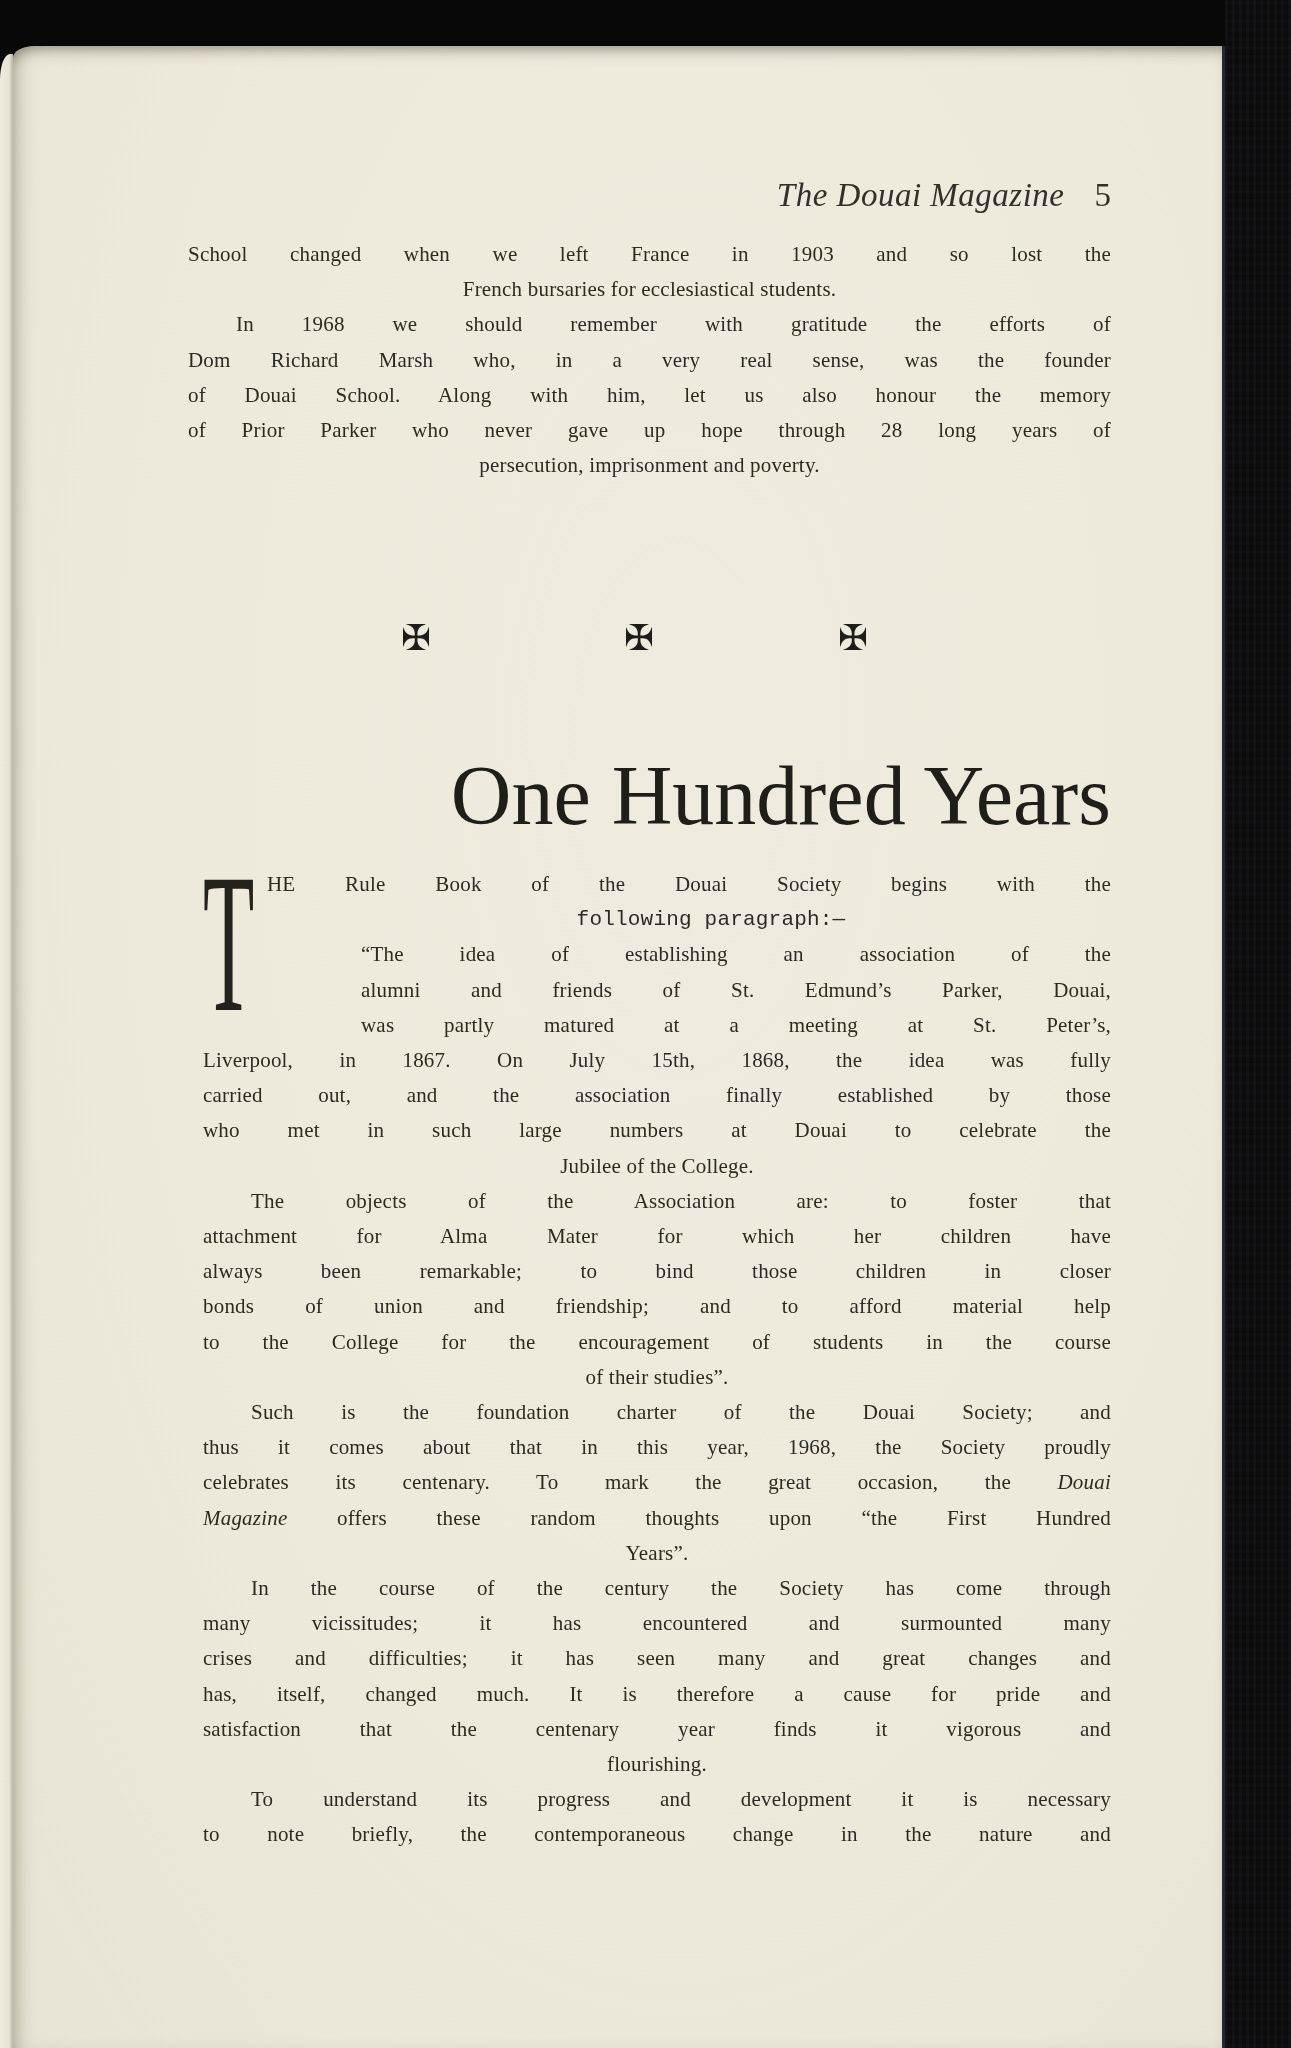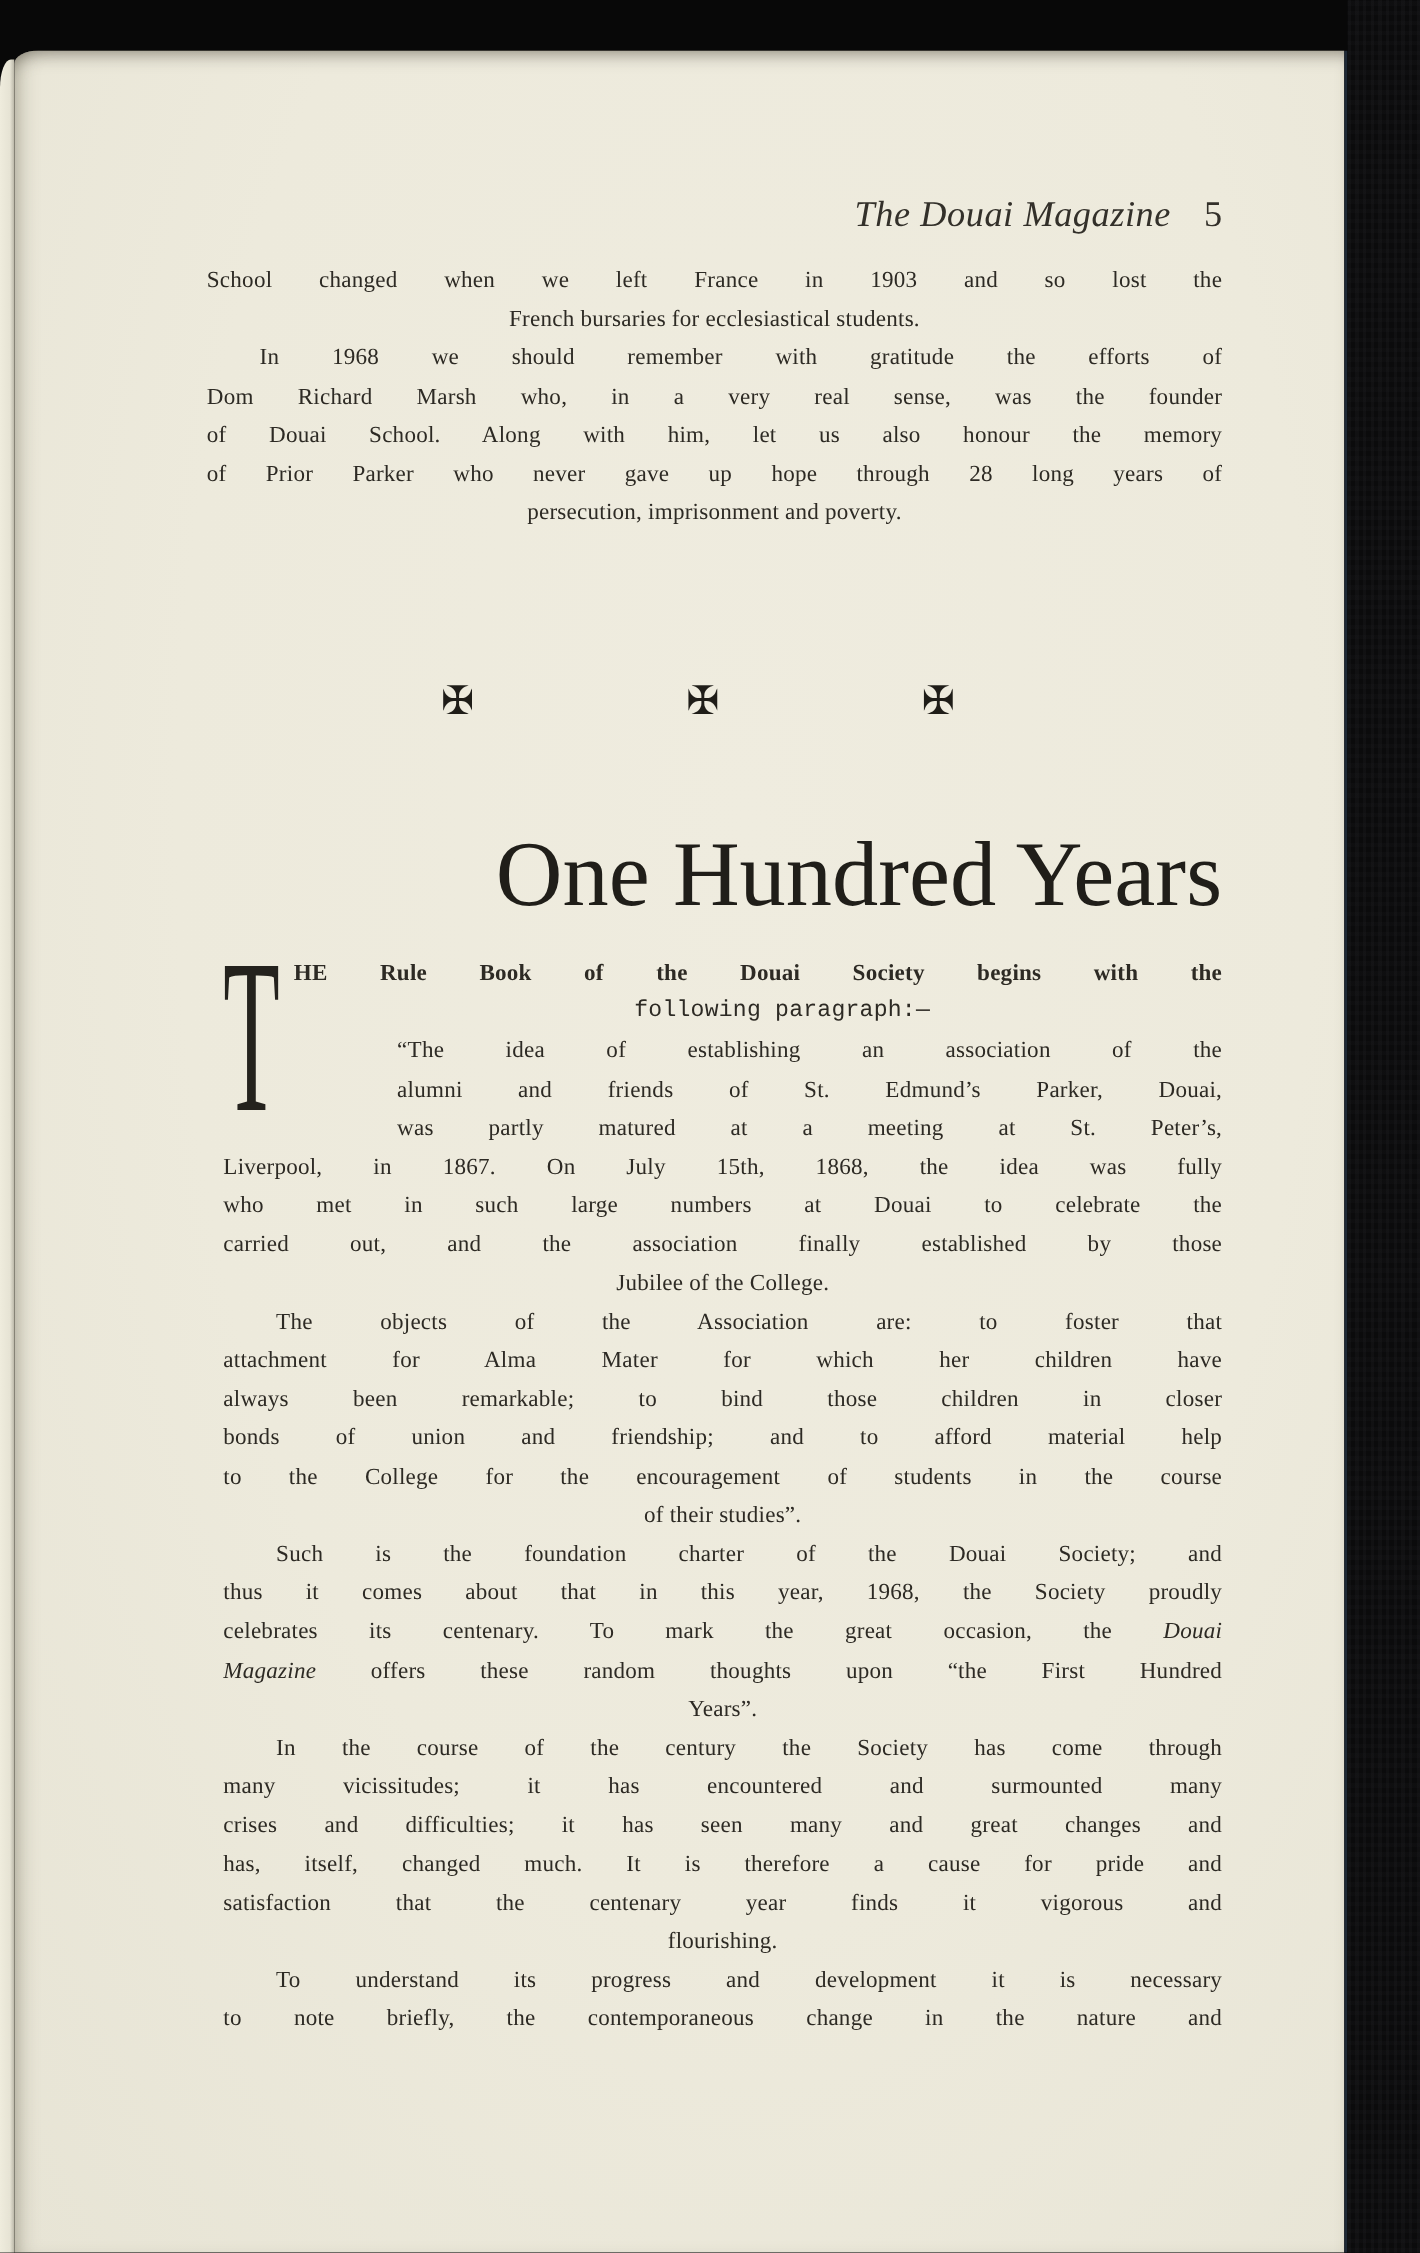--- a/index.html
+++ b/index.html
@@ -42,21 +42,21 @@
   .intro{top:191px;}
   .article-body{left:190px;width:908px;top:821px;position:absolute;}
   .line{
     font-size:21px;line-height:35.2px;color:#2d2a24;
     letter-spacing:.2px;
   }
   .jfull{text-align:justify;text-align-last:justify;}
   .jlast{text-align:center;}
   .ind-none{padding-left:0;}
   .ind-para{padding-left:48px;}
-  .ind-dropcap{padding-left:64px;font-weight:bold;}
+  .ind-dropcap{padding-left:64px;}
   .ind-sub{padding-left:108px;font-family:Liberation Mono, monospace;}
   .ind-quote{padding-left:158px;}
   .ornament-row{
     position:absolute;top:572px;left:190px;width:908px;height:40px;
   }
   .cross{
     position:absolute;top:0;width:40px;height:40px;line-height:40px;
     font-family:"DejaVu Sans",sans-serif;font-size:36px;color:#1f1d18;text-align:center;
   }
   .cross.c1{left:193px;} .cross.c2{left:416px;} .cross.c3{left:630px;}
@@ -110,22 +110,22 @@
   <div class="article-body">
     <div class="opening-para">
       <span class="drop-cap">T</span>
       <div>
           <div class="line ind-dropcap jfull"><span>HE Rule Book of the Douai Society begins with the</span></div>
           <div class="line ind-sub jlast"><span>following paragraph:—</span></div>
           <div class="line ind-quote jfull"><span>“The idea of establishing an association of the</span></div>
           <div class="line ind-quote jfull"><span>alumni and friends of St. Edmund’s Parker, Douai,</span></div>
           <div class="line ind-quote jfull"><span>was partly matured at a meeting at St. Peter’s,</span></div>
           <div class="line ind-none jfull"><span>Liverpool, in 1867.  On July 15th, 1868, the idea was fully</span></div>
+          <div class="line ind-none jfull"><span>carried out, and the association finally established by those</span></div>
           <div class="line ind-none jfull"><span>who met in such large numbers at Douai to celebrate the</span></div>
-          <div class="line ind-none jfull"><span>carried out, and the association finally established by those</span></div>
           <div class="line ind-none jlast"><span>Jubilee of the College.</span></div>
         </div>
     </div>
     <div>
         <div class="line ind-para jfull"><span>The objects of the Association are: to foster that</span></div>
         <div class="line ind-none jfull"><span>attachment for Alma Mater for which her children have</span></div>
         <div class="line ind-none jfull"><span>always been remarkable; to bind those children in closer</span></div>
         <div class="line ind-none jfull"><span>bonds of union and friendship; and to afford material help</span></div>
         <div class="line ind-none jfull"><span>to the College for the encouragement of students in the course</span></div>
         <div class="line ind-none jlast"><span>of their studies”.</span></div>

